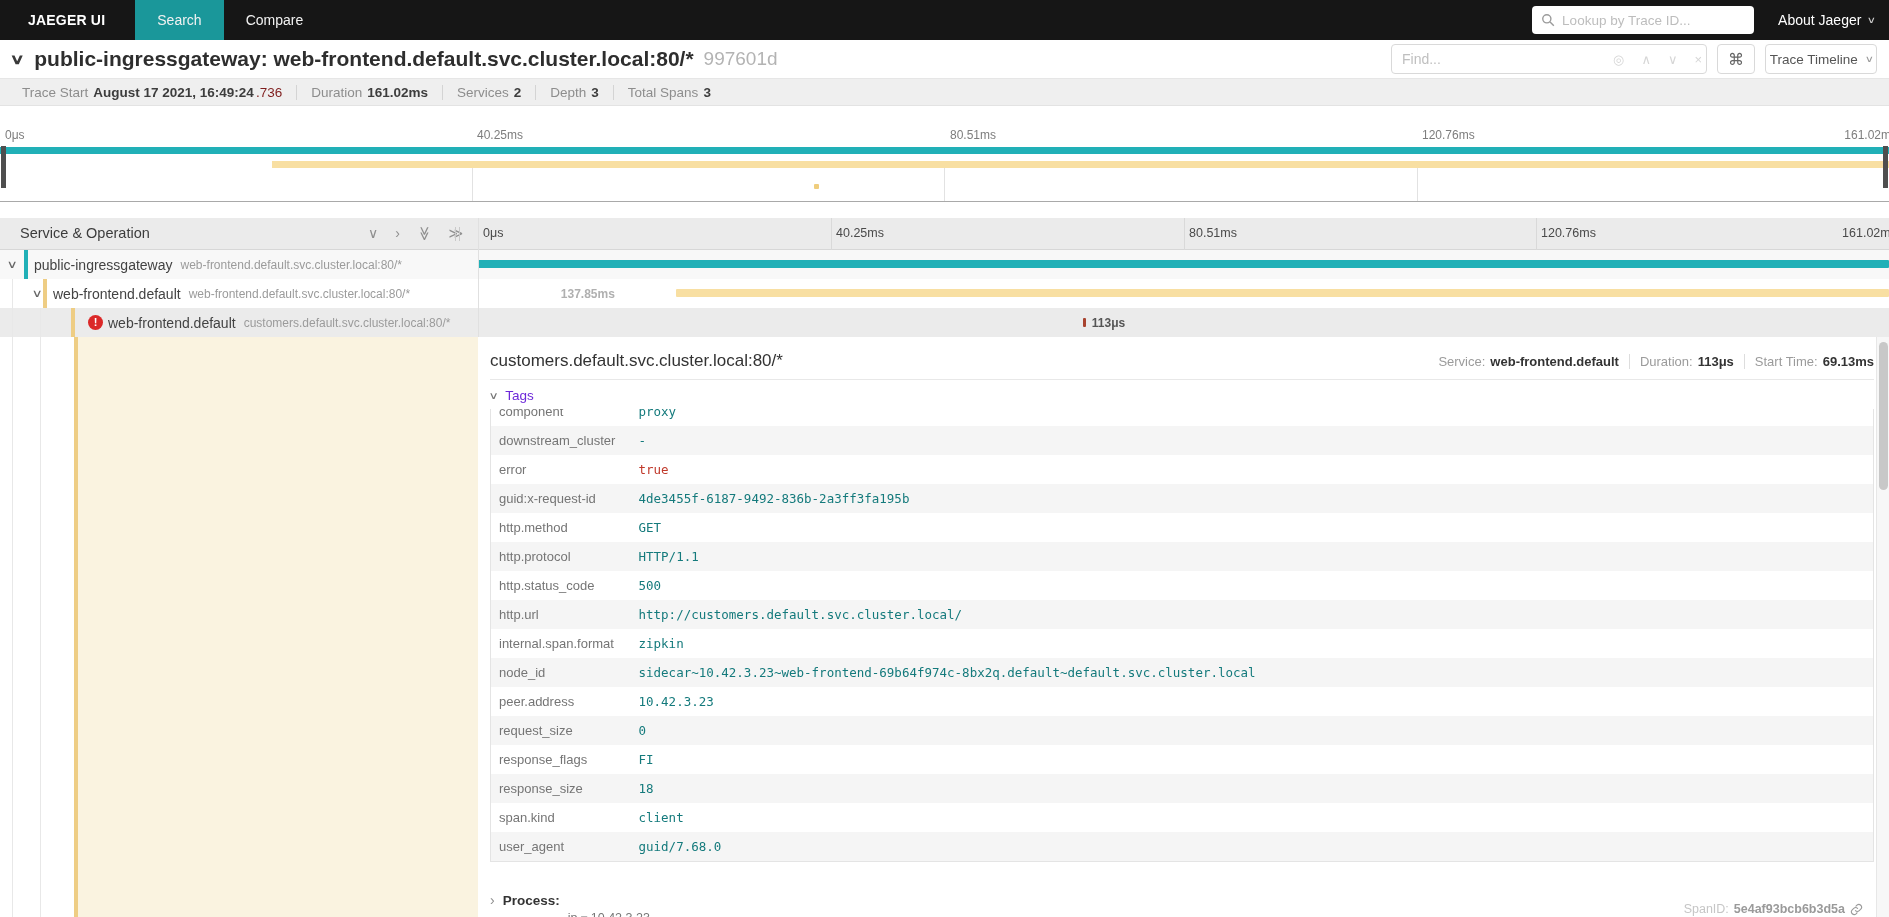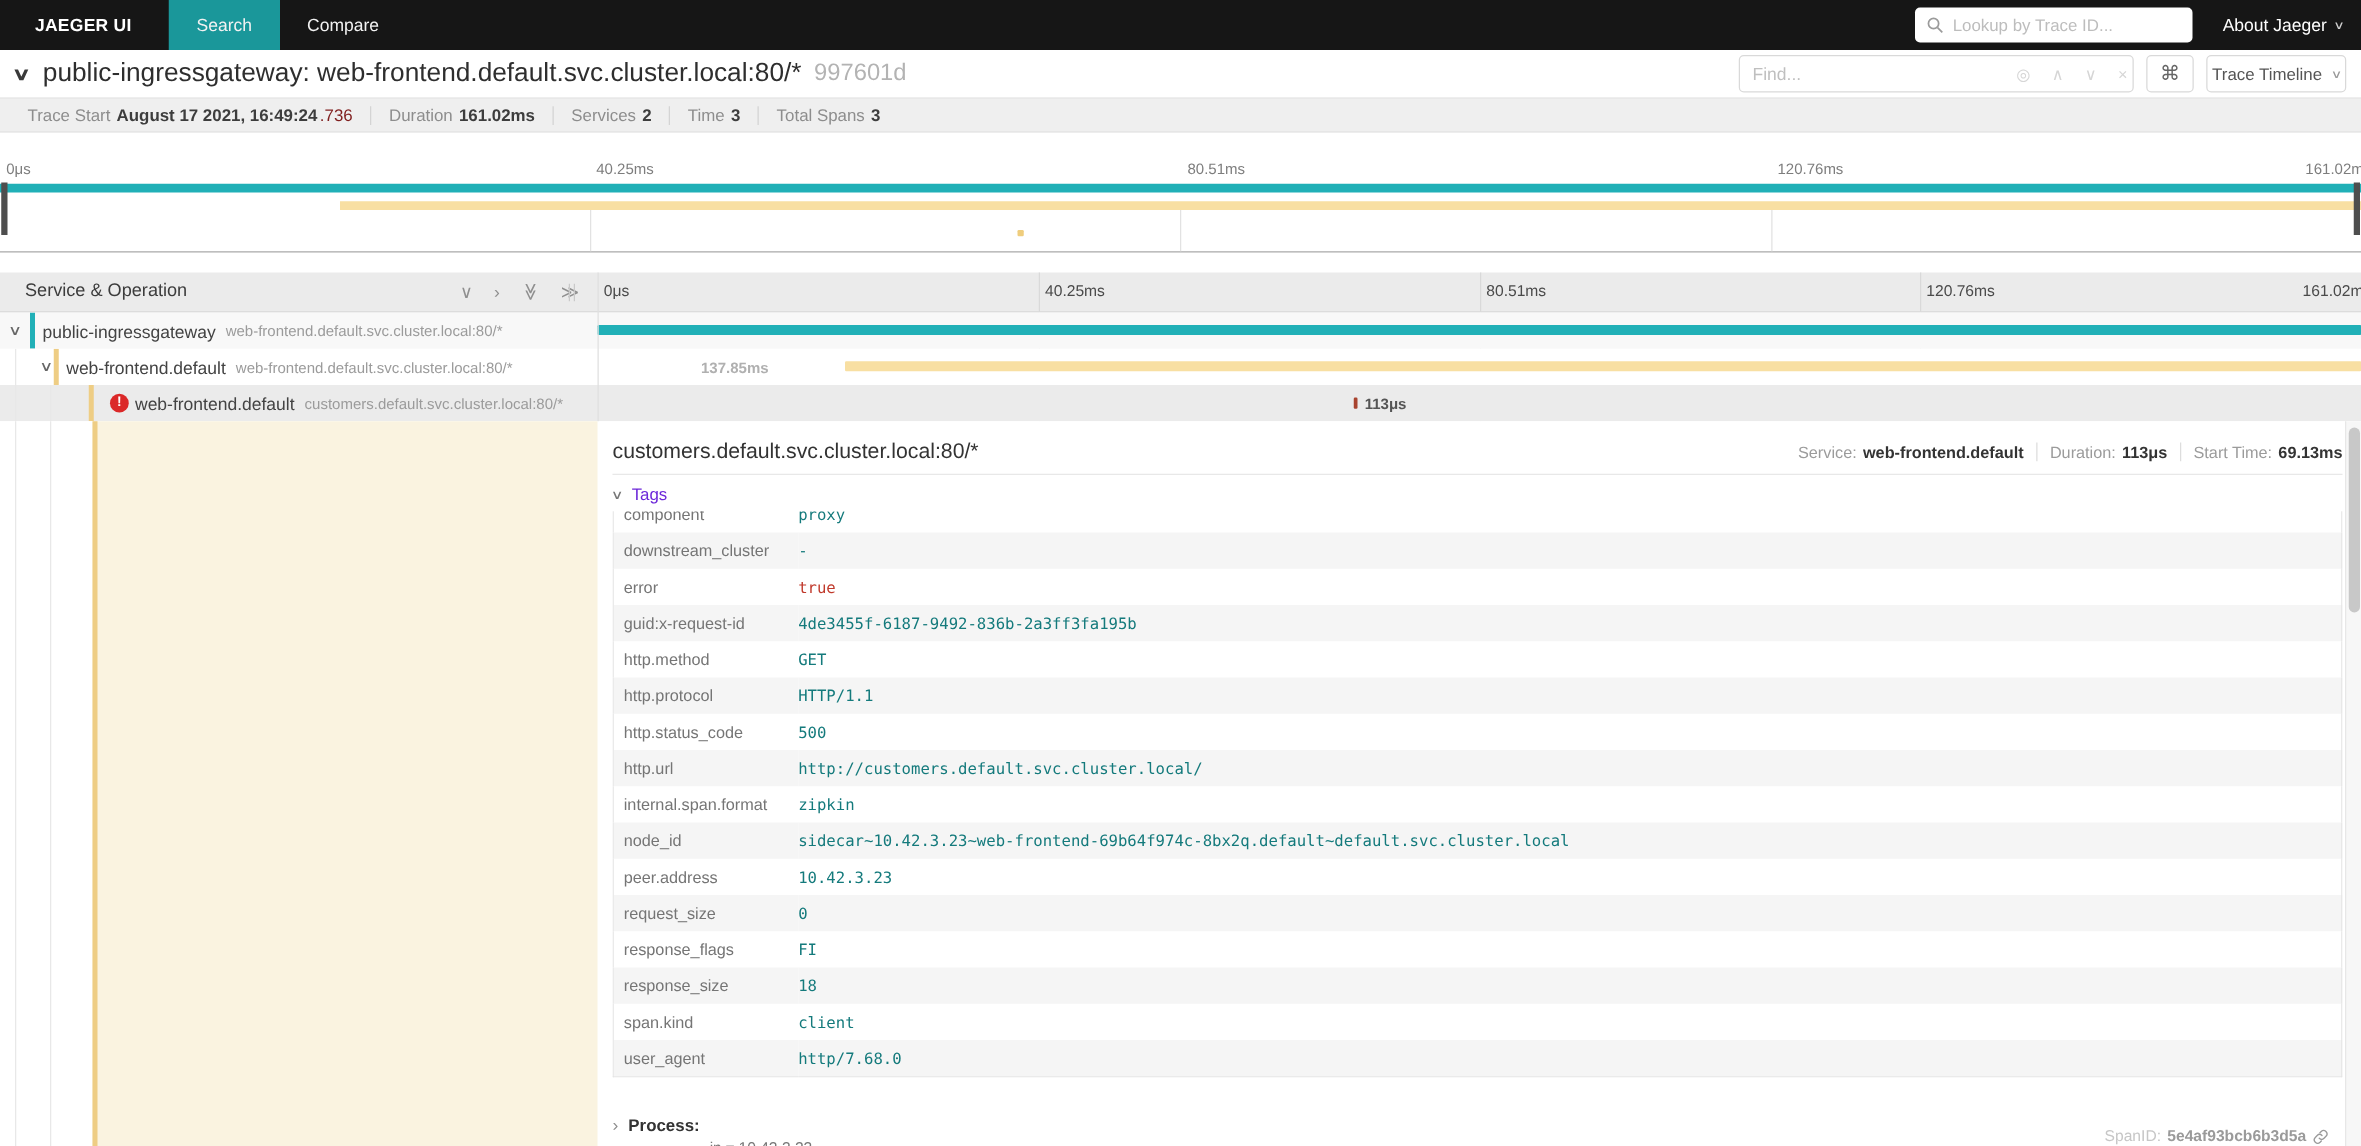--- a/index.html
+++ b/index.html
@@ -16,21 +16,21 @@
   .lookup { position:relative; width:222px; height:28px; background:#fff; border-radius:4px; display:flex; align-items:flex-start; }
   .lookup svg { position:absolute; left:9px; top:7px; }
   .lookup input { width:100%; height:100%; border:none; outline:none; background:transparent; padding-left:30px; font-size:13.5px; color:#333; font-family:"Liberation Sans",sans-serif; }
   .lookup input::placeholder { color:#bdbdbd; }
   .about { display:flex; align-items:center; gap:7px; font-size:14px; color:#fff; cursor:pointer; }
   .caret { font-size:9px; color:#cfcfcf; transform:scaleX(1.4); }
 
   
   .trace-header { position:absolute; left:0; top:40px; width:100%; height:38px; display:flex; align-items:center; background:#fff; }
   .th-chevron { margin:0 12px 0 12px; font-size:14px; font-weight:700; color:#3a3a3a; transform:scaleX(1.5); cursor:pointer; }
-  .th-title { font-size:21px; font-weight:400; color:#2e2e2e; white-space:nowrap; }
+  .th-title { font-size:21px; font-weight:700; color:#2e2e2e; white-space:nowrap; }
   .th-id { margin-left:10px; font-size:19px; color:#b3b3b3; font-weight:400; }
   .th-controls { margin-left:auto; display:flex; align-items:center; padding-right:12px; gap:10px; }
   .find-box { width:316px; height:30px; border:1px solid #d9d9d9; border-radius:4px; display:flex; align-items:center; background:#fff; }
   .find-box input { flex:1; border:none; outline:none; font-size:14px; padding:0 10px; color:#444; font-family:"Liberation Sans",sans-serif; }
   .find-box input::placeholder { color:#bfbfbf; }
   .find-icons { display:flex; align-items:center; gap:17px; color:#d6d6d6; font-size:13px; padding:0 4px 0 8px; }
   .find-icons span { cursor:pointer; }
   .btn-sq { height:30px; border:1px solid #d9d9d9; border-radius:4px; background:#fff; display:flex; align-items:center; justify-content:center; cursor:pointer; }
   .cmd-btn { width:38px; font-size:16px; color:#666; }
   .view-select { width:112px; font-size:13.5px; color:#555; gap:8px; }
@@ -172,21 +172,21 @@
     </div>
     <div class="sum-item">
       <span class="sum-label">Duration</span>
       <span class="sum-value">161.02ms</span>
     </div>
     <div class="sum-item">
       <span class="sum-label">Services</span>
       <span class="sum-value">2</span>
     </div>
     <div class="sum-item">
-      <span class="sum-label">Time</span>
+      <span class="sum-label">Depth</span>
       <span class="sum-value">3</span>
     </div>
     <div class="sum-item">
       <span class="sum-label">Total Spans</span>
       <span class="sum-value">3</span>
     </div>
   </div>
 
   <div class="minimap">
     <span class="mm-label" style="left:5px">0μs</span>
@@ -362,21 +362,21 @@
           <tr>
                 <td class="kv-key">response_size</td>
                 <td><span class="kv-val">18</span></td>
               </tr>
           <tr>
                 <td class="kv-key">span.kind</td>
                 <td><span class="kv-val">client</span></td>
               </tr>
           <tr>
                 <td class="kv-key">user_agent</td>
-                <td><span class="kv-val">http/7.68.0</span></td>
+                <td><span class="kv-val">guid/7.68.0</span></td>
               </tr>
         </tbody>
           </table>
       </div>
 
       <div class="process-row">
         <span class="proc-chevron">›</span>
         <span class="proc-label">Process:</span>
         <span class="proc-kv"><span>ip</span><span class="eq">=</span><span>10.42.3.23</span></span>
       </div>

